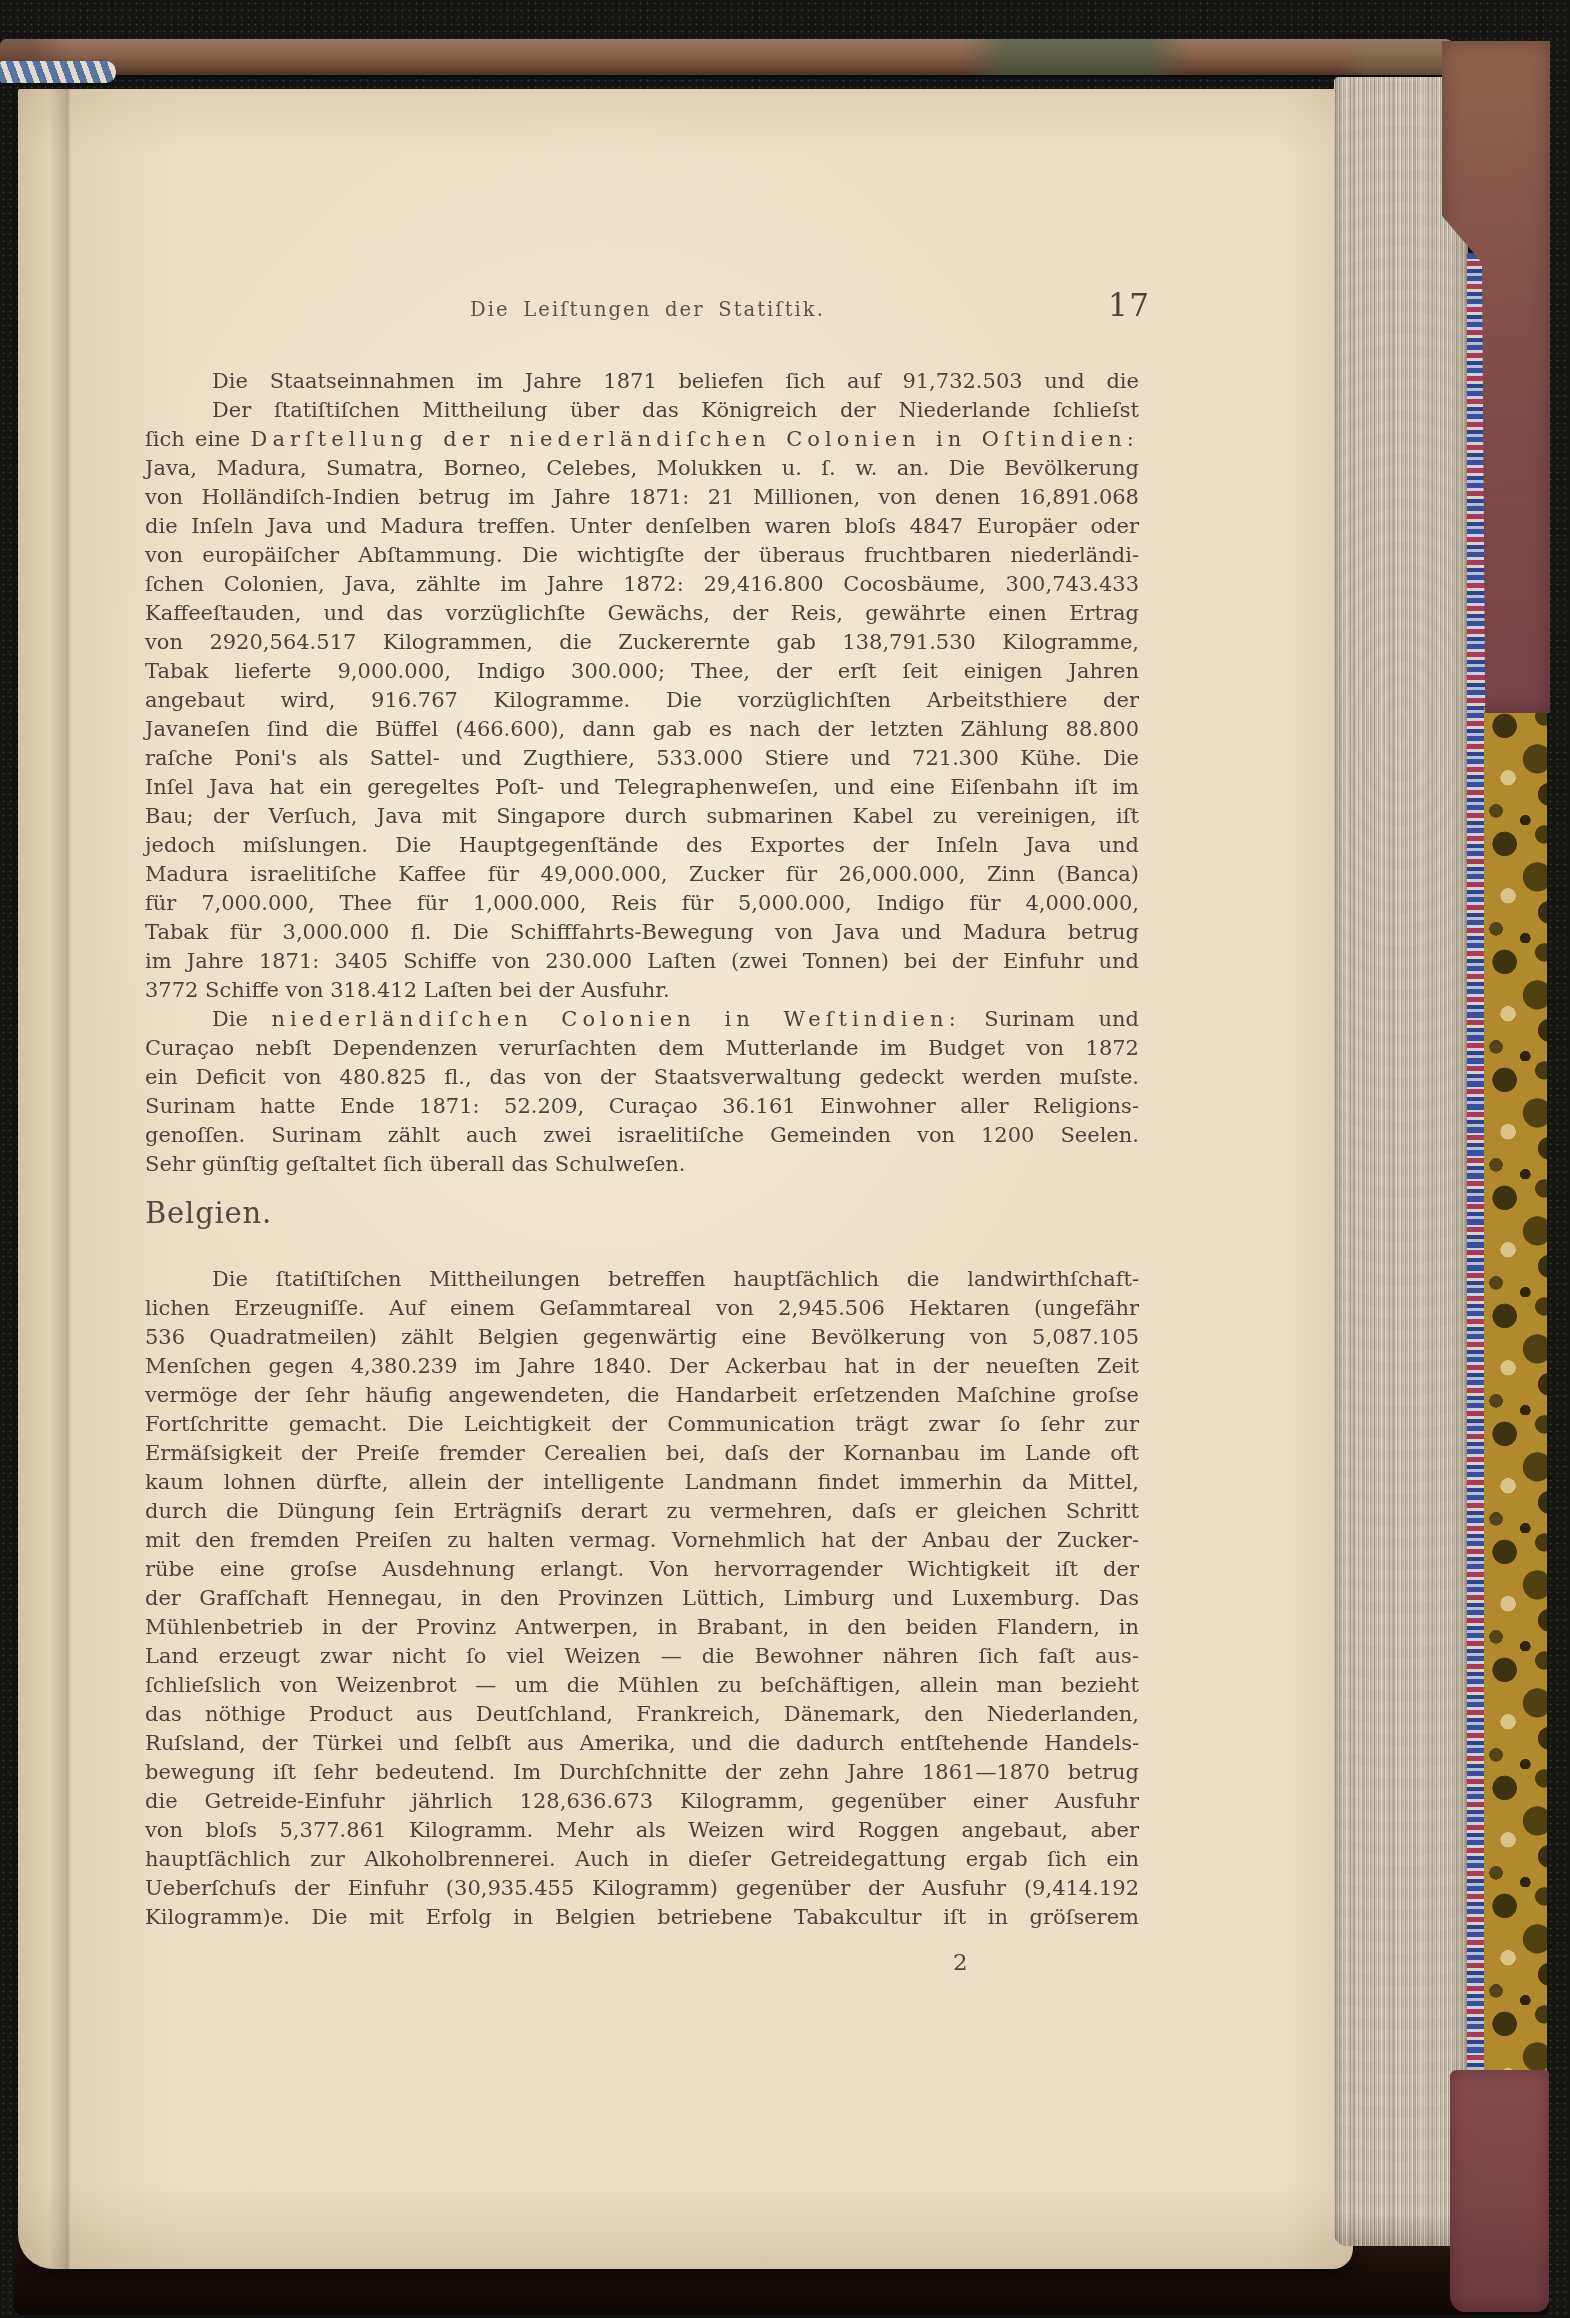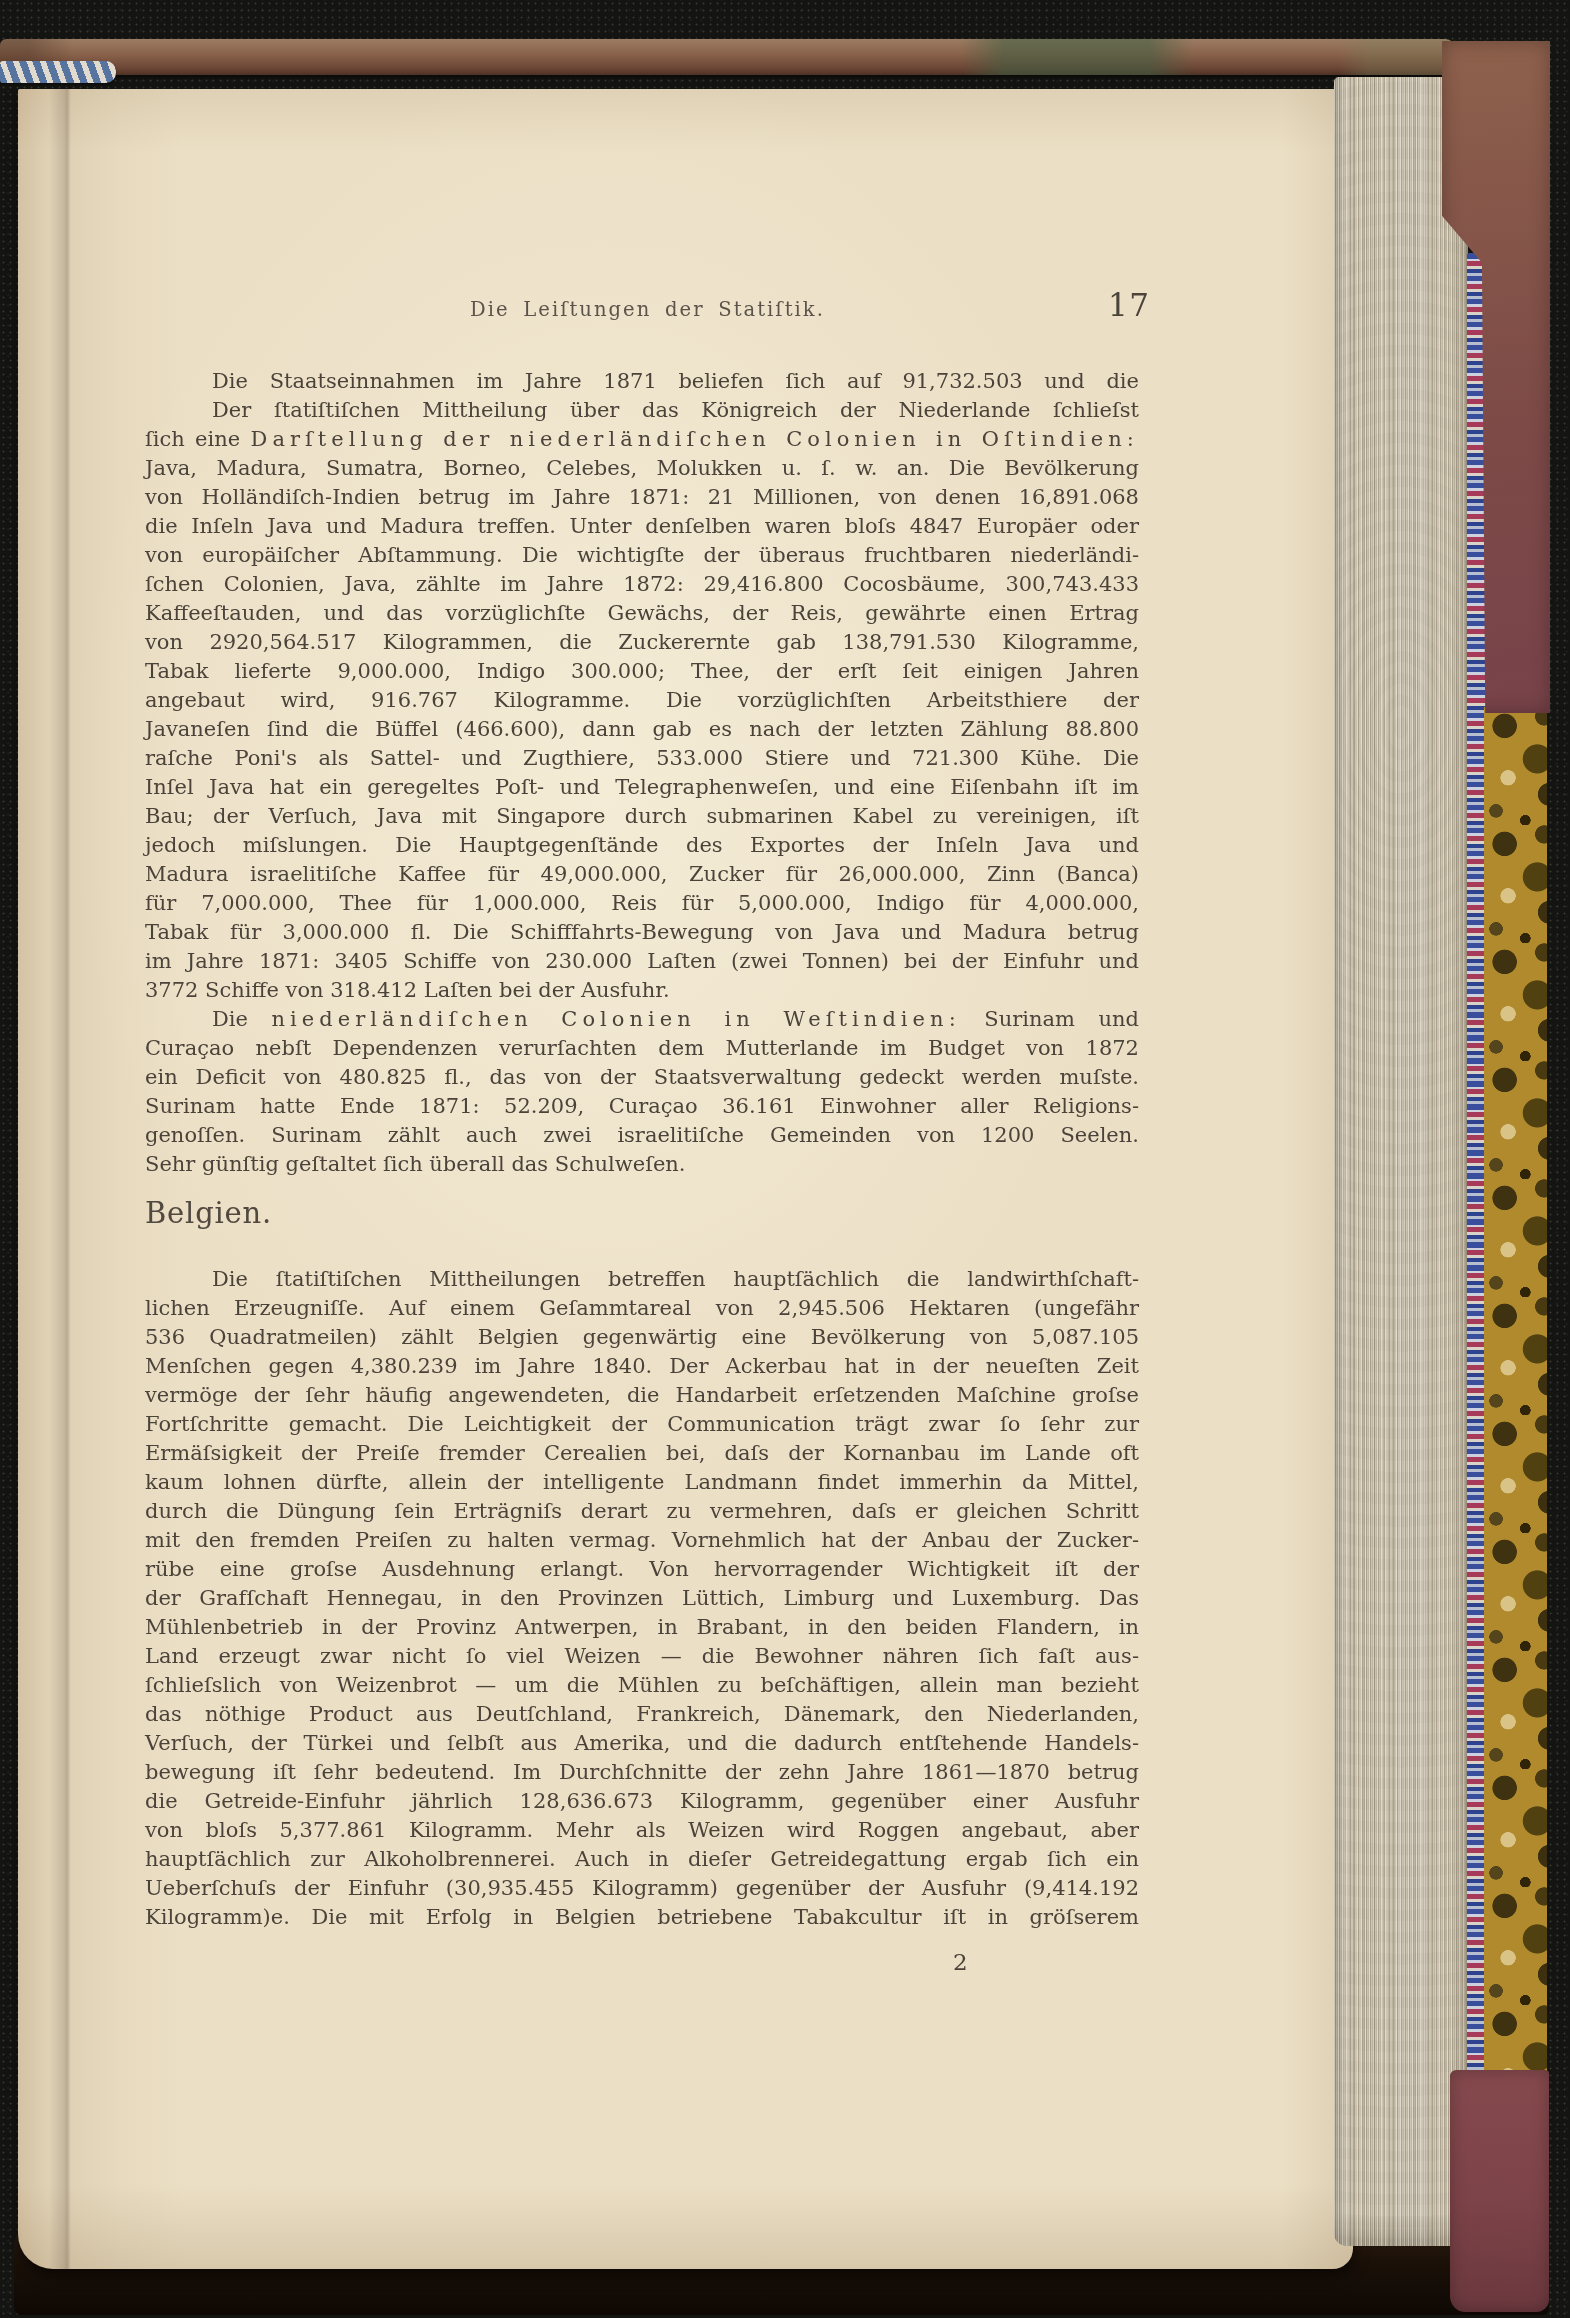--- a/index.html
+++ b/index.html
@@ -159,21 +159,21 @@
           <div class="line">Ermäſsigkeit der Preiſe fremder Cerealien bei, daſs der Kornanbau im Lande oft</div>
           <div class="line">kaum lohnen dürfte, allein der intelligente Landmann findet immerhin da Mittel,</div>
           <div class="line">durch die Düngung ſein Erträgniſs derart zu vermehren, daſs er gleichen Schritt</div>
           <div class="line">mit den fremden Preiſen zu halten vermag. Vornehmlich hat der Anbau der Zucker-</div>
           <div class="line">rübe eine groſse Ausdehnung erlangt. Von hervorragender Wichtigkeit iſt der</div>
           <div class="line">der Grafſchaft Hennegau, in den Provinzen Lüttich, Limburg und Luxemburg. Das</div>
           <div class="line">Mühlenbetrieb in der Provinz Antwerpen, in Brabant, in den beiden Flandern, in</div>
           <div class="line">Land erzeugt zwar nicht ſo viel Weizen — die Bewohner nähren ſich faſt aus-</div>
           <div class="line">ſchlieſslich von Weizenbrot — um die Mühlen zu beſchäftigen, allein man bezieht</div>
           <div class="line">das nöthige Product aus Deutſchland, Frankreich, Dänemark, den Niederlanden,</div>
-          <div class="line">Verſuch, der Türkei und ſelbſt aus Amerika, und die dadurch entſtehende Handels-</div>
+          <div class="line">Ruſsland, der Türkei und ſelbſt aus Amerika, und die dadurch entſtehende Handels-</div>
           <div class="line">bewegung iſt ſehr bedeutend. Im Durchſchnitte der zehn Jahre 1861—1870 betrug</div>
           <div class="line">die Getreide-Einfuhr jährlich 128,636.673 Kilogramm, gegenüber einer Ausfuhr</div>
           <div class="line">von bloſs 5,377.861 Kilogramm. Mehr als Weizen wird Roggen angebaut, aber</div>
           <div class="line">hauptſächlich zur Alkoholbrennerei. Auch in dieſer Getreidegattung ergab ſich ein</div>
           <div class="line">Ueberſchuſs der Einfuhr (30,935.455 Kilogramm) gegenüber der Ausfuhr (9,414.192</div>
           <div class="line">Kilogramm)e. Die mit Erfolg in Belgien betriebene Tabakcultur iſt in gröſserem</div>
         </div>
     </div>
 
     <div class="signature">2</div>

